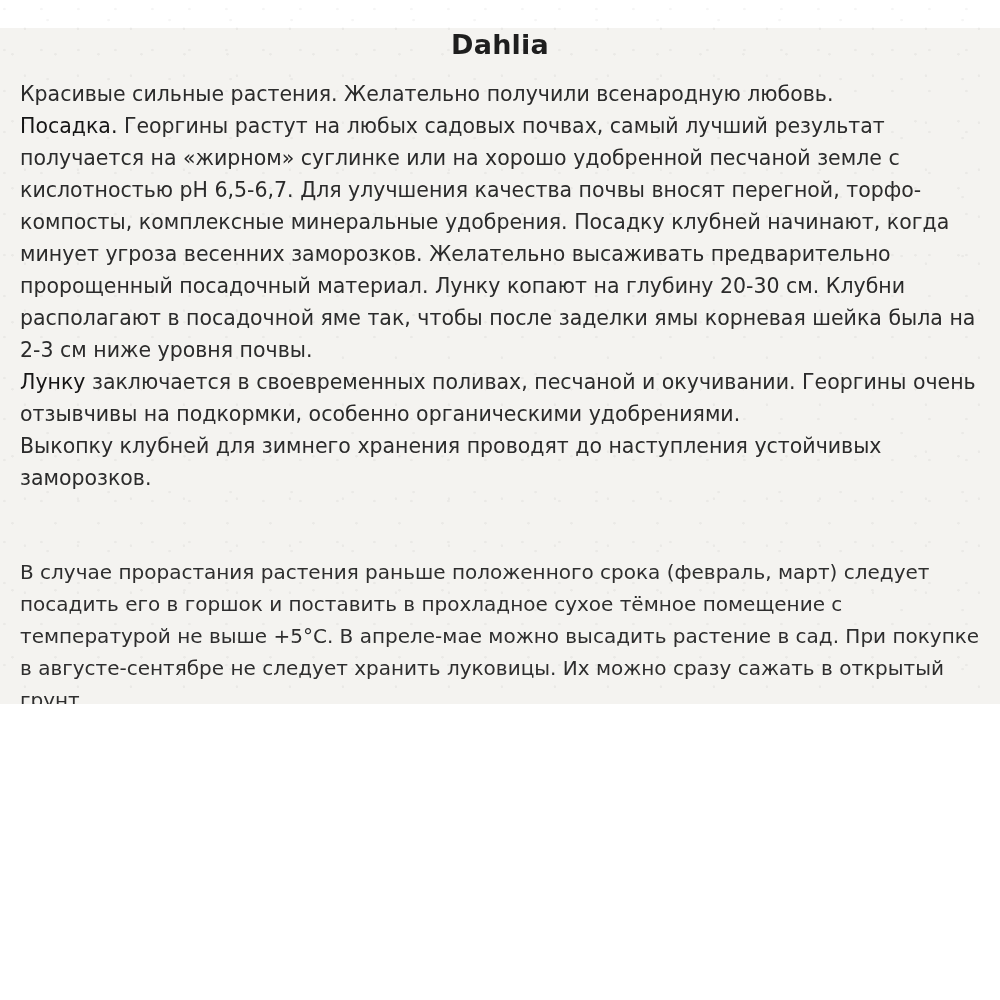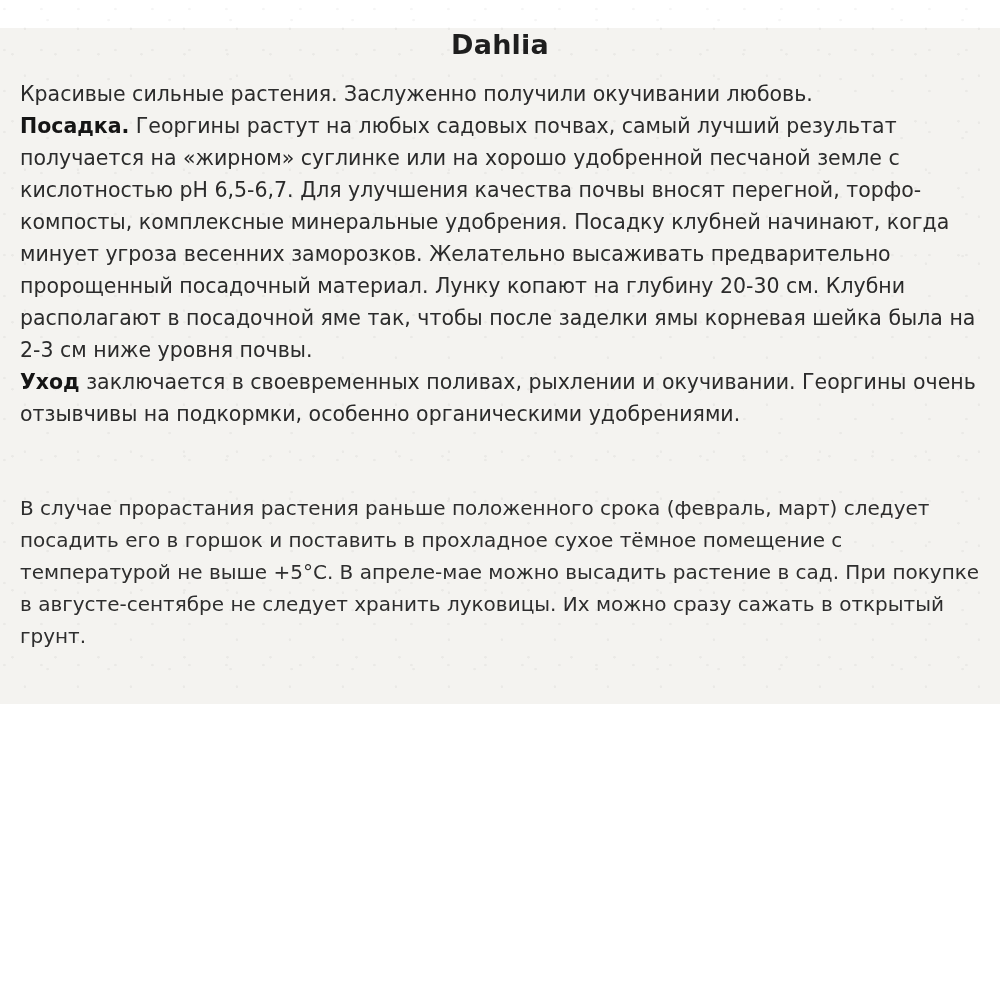--- a/index.html
+++ b/index.html
@@ -72,21 +72,21 @@
     margin-top: 18px;
     font-size: 20.5px;
     line-height: 32px;
     color: #2b2b2b;
     text-align: left;
   }
   .body-text p {
     margin: 0;
   }
   .body-text b {
-    font-weight: bold;
+    font-weight: normal;
     color: #151515;
   }
   .spacer {
     height: 62px;
   }
   .footer-text {
     font-size: 20px;
     line-height: 32px;
     color: #2e2e2e;
   }
@@ -118,27 +118,28 @@
   <div class="bottom-band"></div>
 
   <div class="paper"></div>
 
   <div class="content">
 
     <div class="title-latin">Dahlia</div>
 
 
     <div class="body-text">
-      <p>Красивые сильные растения. Заслуженно получили окучивании любовь.</p>
+      <p>Красивые сильные растения. Желательно получили всенародную любовь.</p>
 
       <p><b>Посадка.</b><span> Георгины растут на любых садовых почвах, самый лучший результат получается на «жирном» суглинке или на хорошо удобренной песчаной земле с кислотностью pH 6,5-6,7. Для улучшения качества почвы вносят перегной, торфо-компосты, комплексные минеральные удобрения. Посадку клубней начинают, когда минует угроза весенних заморозков. Желательно высаживать предварительно пророщенный посадочный материал. Лунку копают на глубину 20-30 см. Клубни располагают в посадочной яме так, чтобы после заделки ямы корневая шейка была на 2-3 см ниже уровня почвы.</span></p>
 
 
-      <p><b>Уход</b><span> заключается в своевременных поливах, рыхлении и окучивании. Георгины очень отзывчивы на подкормки, особенно органическими удобрениями.</span></p>
+      <p><b>Лунку</b><span> заключается в своевременных поливах, песчаной и окучивании. Георгины очень отзывчивы на подкормки, особенно органическими удобрениями.</span></p>
 
+      <p><span>Выкопку клубней для зимнего хранения проводят до наступления устойчивых заморозков.</span></p>
     </div>
 
     <div class="spacer"></div>
 
     <div class="footer-text">
       <p>В случае прорастания растения раньше положенного срока (февраль, март) следует посадить его в горшок и поставить в прохладное сухое тёмное помещение с температурой не выше +5°С. В апреле-мае можно высадить растение в сад. При покупке в августе-сентябре не следует хранить луковицы. Их можно сразу сажать в открытый грунт.</p>
     </div>
   </div>
 
   <div class="noise"></div>

